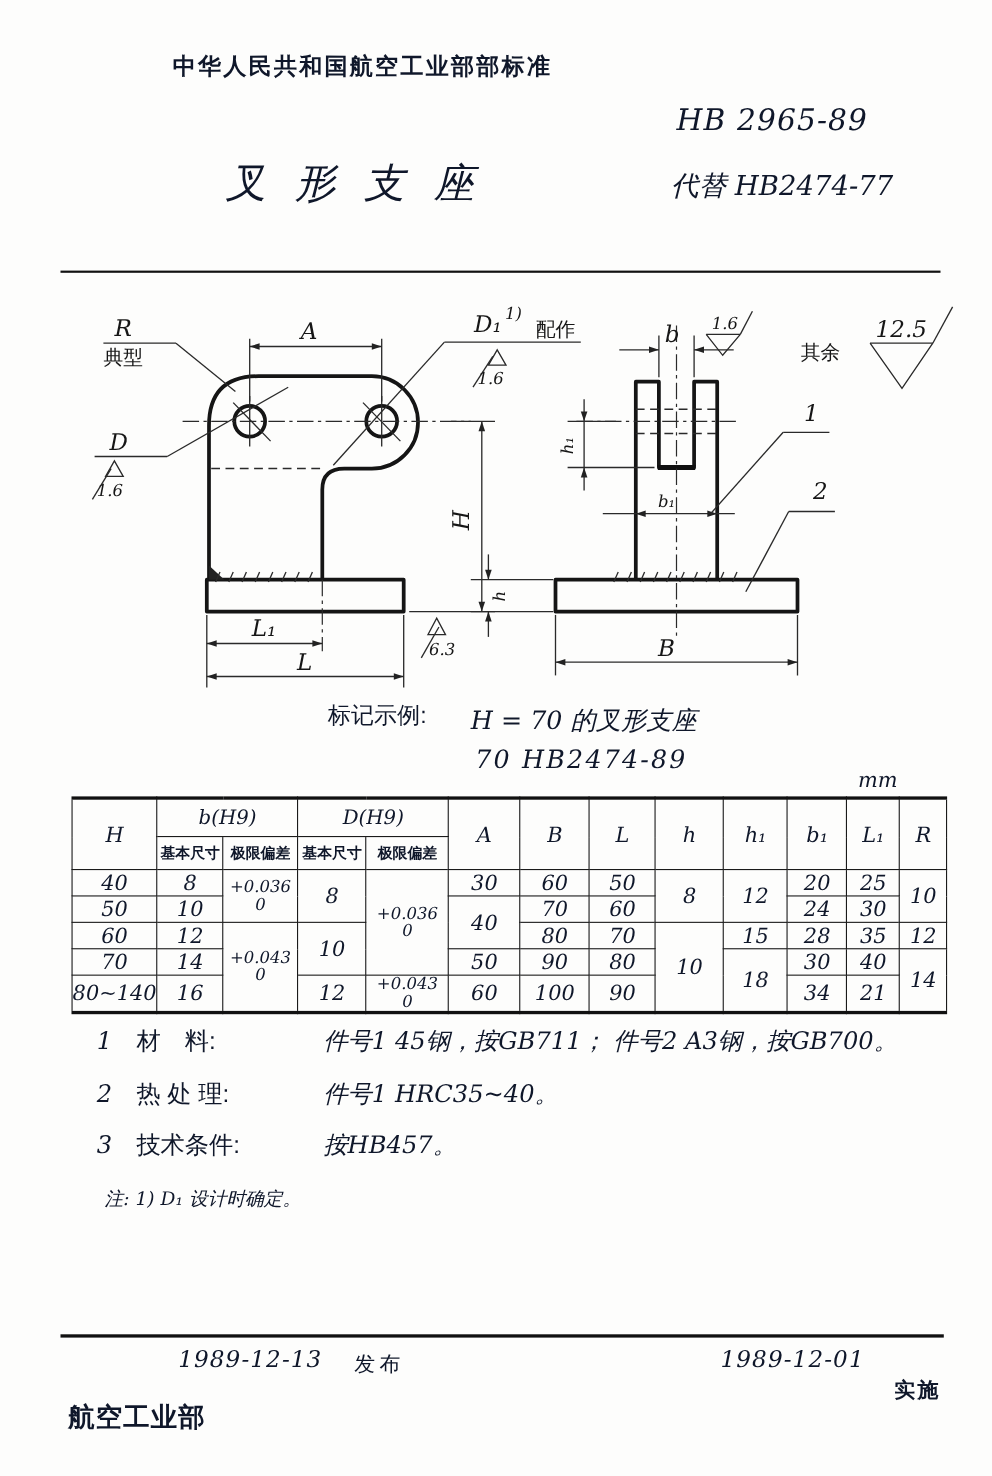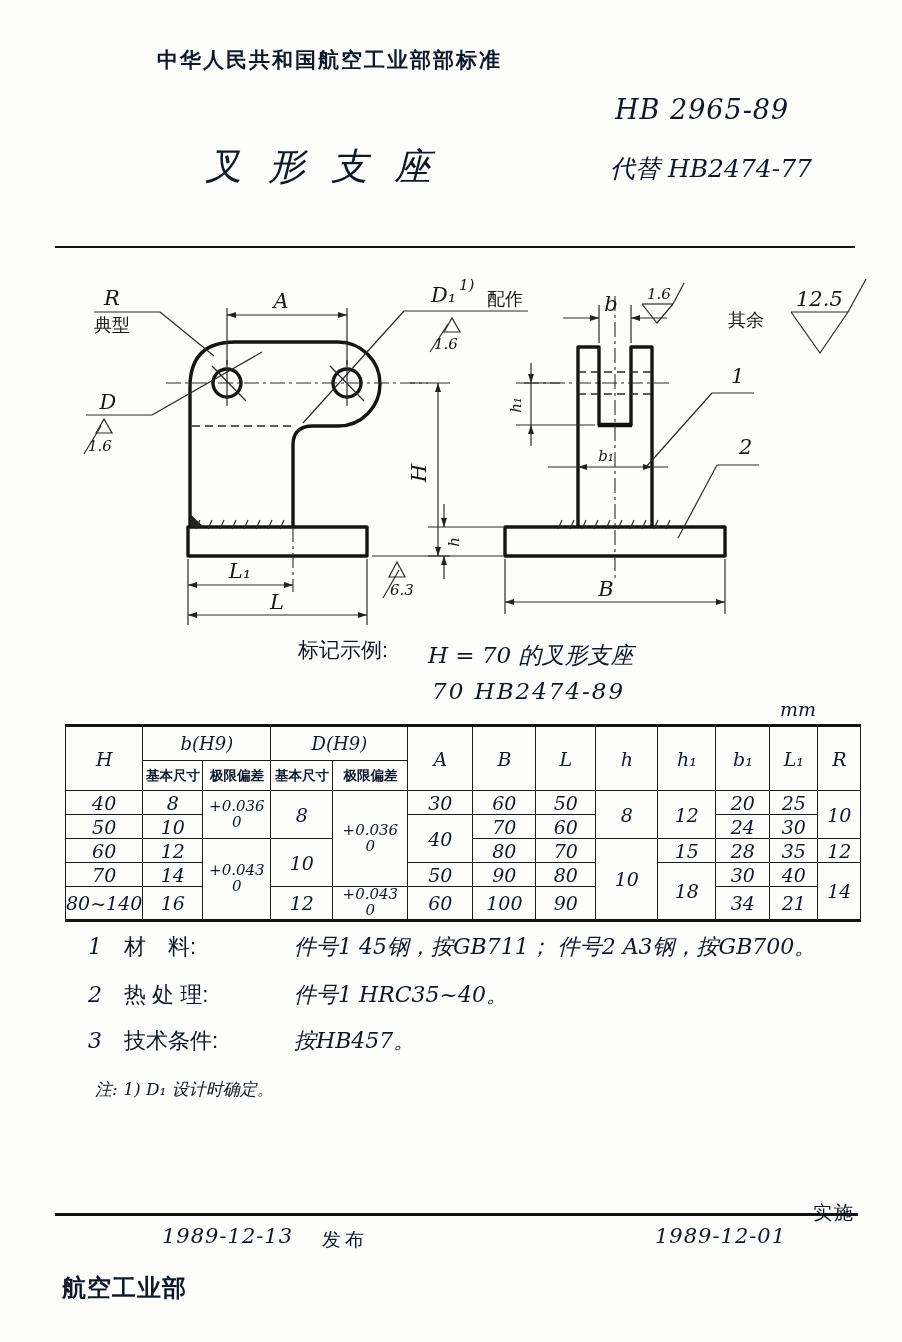--- a/index.html
+++ b/index.html
@@ -44,21 +44,21 @@
   .note{font-size:22px;white-space:nowrap;}
   .note .no{display:inline-block;width:36px;}
   .note .tt{display:inline-block;}
   .footnote{left:95px;top:1078px;font-size:17px;}
   
   .botrule{left:55px;top:1213px;width:803px;height:3px;background:#111;}
   .f-org{left:62px;top:1272px;font-size:24px;font-weight:bold;letter-spacing:1px;}
   .f-d1{left:162px;top:1224px;font-size:21px;letter-spacing:1px;}
   .f-pub{left:322px;top:1227px;font-size:19px;font-weight:normal;letter-spacing:4px;}
   .f-d2{left:655px;top:1224px;font-size:21px;letter-spacing:1px;}
-  .f-impl{left:813px;top:1200px;font-size:19px;font-weight:normal;letter-spacing:2px;}
+  .f-impl{left:813px;top:1251px;font-size:19px;font-weight:bold;letter-spacing:2px;}
 </style>
 </head>
 <body>
 
 <div class="page">
 
   <div class="abs org cjk">中华人民共和国航空工业部部标准</div>
   <div class="abs code hand">HB 2965-89</div>
   <div class="abs title hand">叉形支座</div>
   <div class="abs replaces hand">代替 HB2474-77</div>

